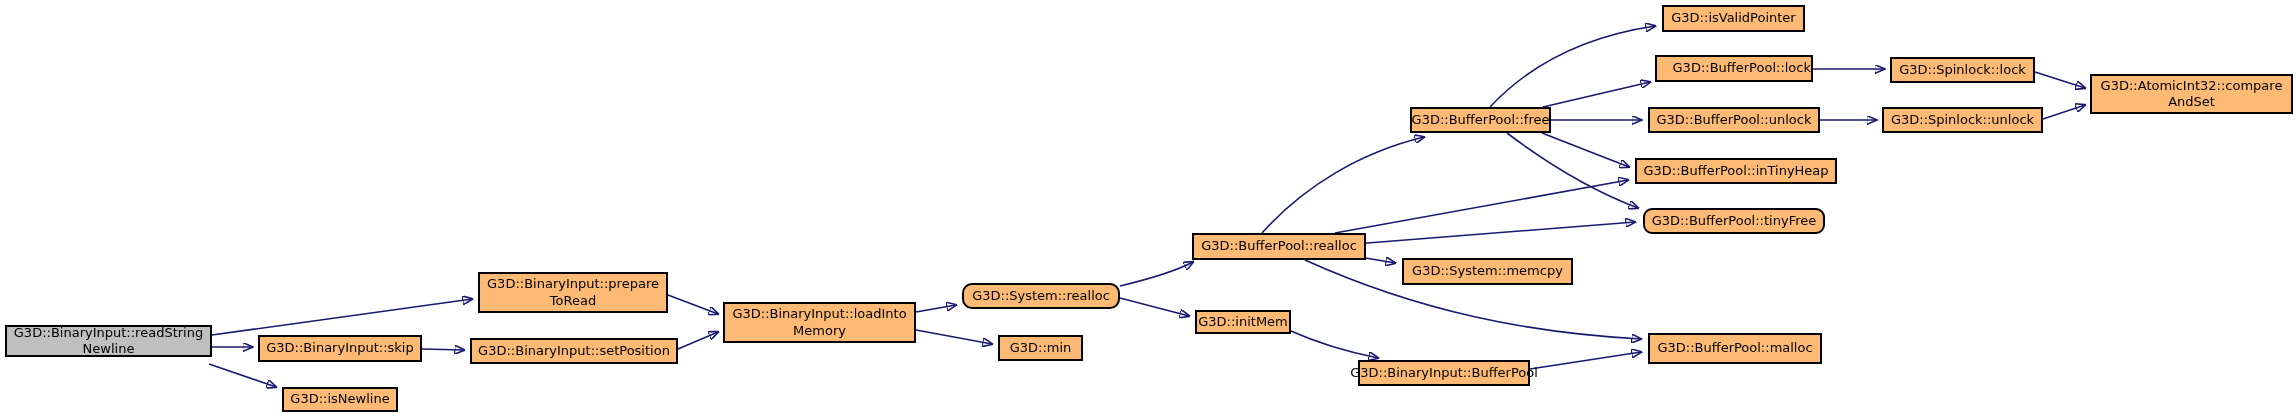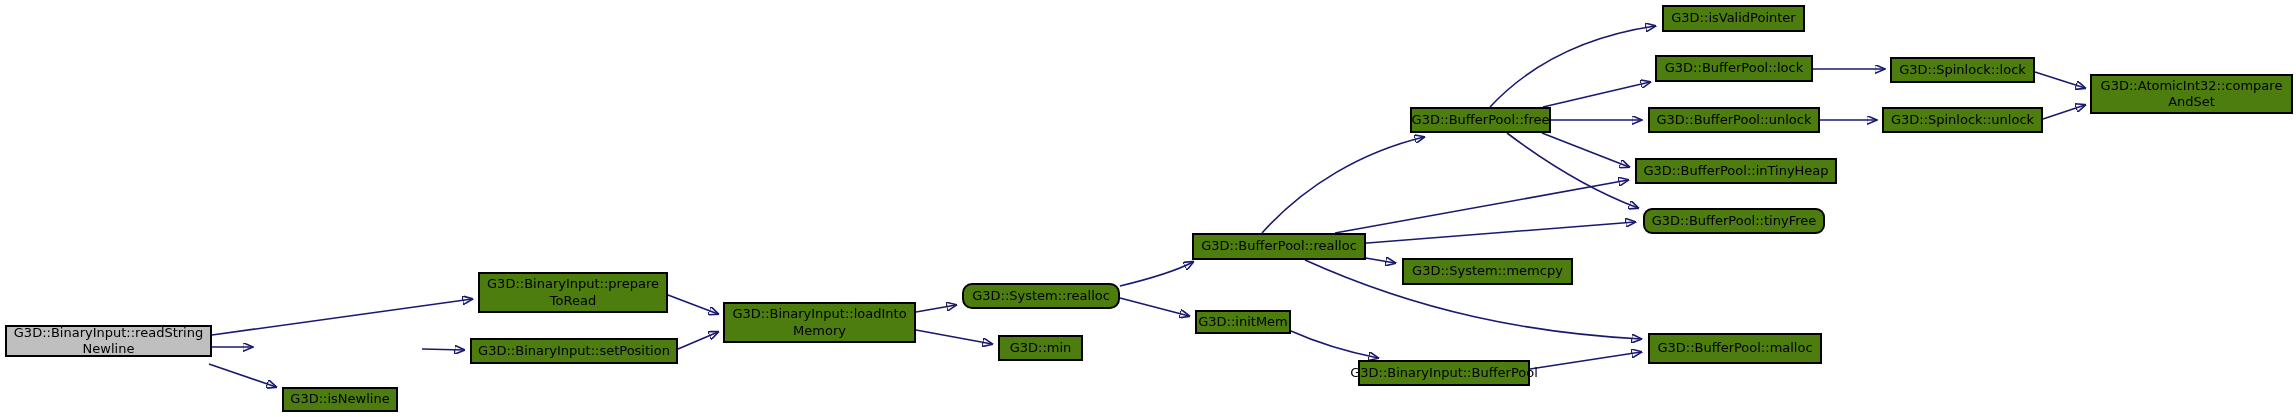--- a/index.html
+++ b/index.html
@@ -23,21 +23,21 @@
     height: 417px;
   }
   .edges path {
     fill: none;
     stroke: #191970;
     stroke-width: 1.6;
   }
   .node {
     position: absolute;
     box-sizing: border-box;
-    background: #4d7c0f;
+    background: #fdba74;
     border: 2px solid #000000;
     color: #000000;
     display: flex;
     flex-direction: column;
     align-items: center;
     justify-content: center;
     text-align: center;
     font-size: 13px;
     line-height: 1.25;
     white-space: nowrap;
@@ -86,20 +86,23 @@
     <path d="M2043,119 L2085,105" marker-end="url(#arrow)"></path>
     <path d="M1291,331 C1320,344 1348,352 1378,358" marker-end="url(#arrow)"></path>
     <path d="M1530,369 L1641,352" marker-end="url(#arrow)"></path>
   </svg>
 
   <div class="node node--highlight" style="left:5px; top:325px; width:207px; height:32px;">
     <span>G3D::BinaryInput::readString</span>
     <span>Newline</span>
   </div>
 
+  <div class="node" style="left:258px; top:335px; width:164px; height:27px;">
+    <span>G3D::BinaryInput::skip</span>
+  </div>
 
   <div class="node" style="left:282px; top:387px; width:116px; height:25px;">
     <span>G3D::isNewline</span>
   </div>
 
   <div class="node" style="left:478px; top:272px; width:190px; height:41px;">
     <span>G3D::BinaryInput::prepare</span>
     <span>ToRead</span>
   </div>
 
@@ -141,21 +144,21 @@
   </div>
 
   <div class="node" style="left:1410px; top:107px; width:141px; height:26px;">
     <span>G3D::BufferPool::free</span>
   </div>
 
   <div class="node" style="left:1662px; top:5px; width:143px; height:27px;">
     <span>G3D::isValidPointer</span>
   </div>
 
-  <div class="node" style="left:1655px; top:55px; width:158px; height:27px;">
+  <div class="node" style="left:1655px; top:55px; width:158px; height:27px;align-items:flex-end;">
     <span>G3D::BufferPool::lock</span>
   </div>
 
   <div class="node" style="left:1648px; top:107px; width:172px; height:26px;">
     <span>G3D::BufferPool::unlock</span>
   </div>
 
   <div class="node" style="left:1635px; top:158px; width:202px; height:26px;">
     <span>G3D::BufferPool::inTinyHeap</span>
   </div>

